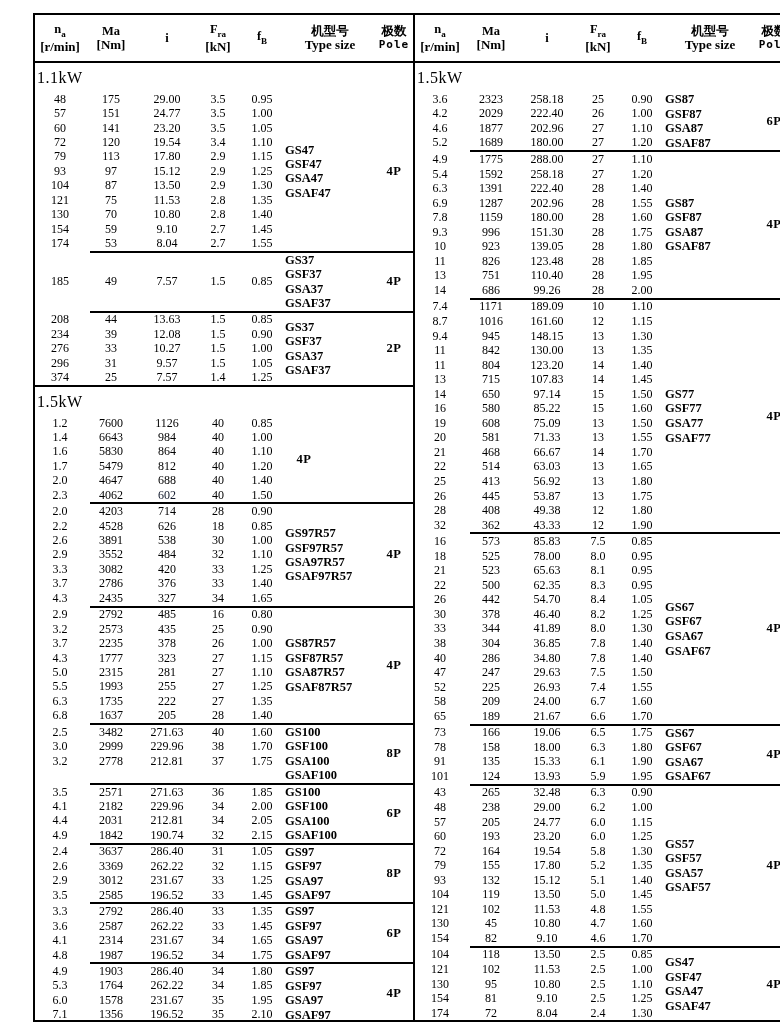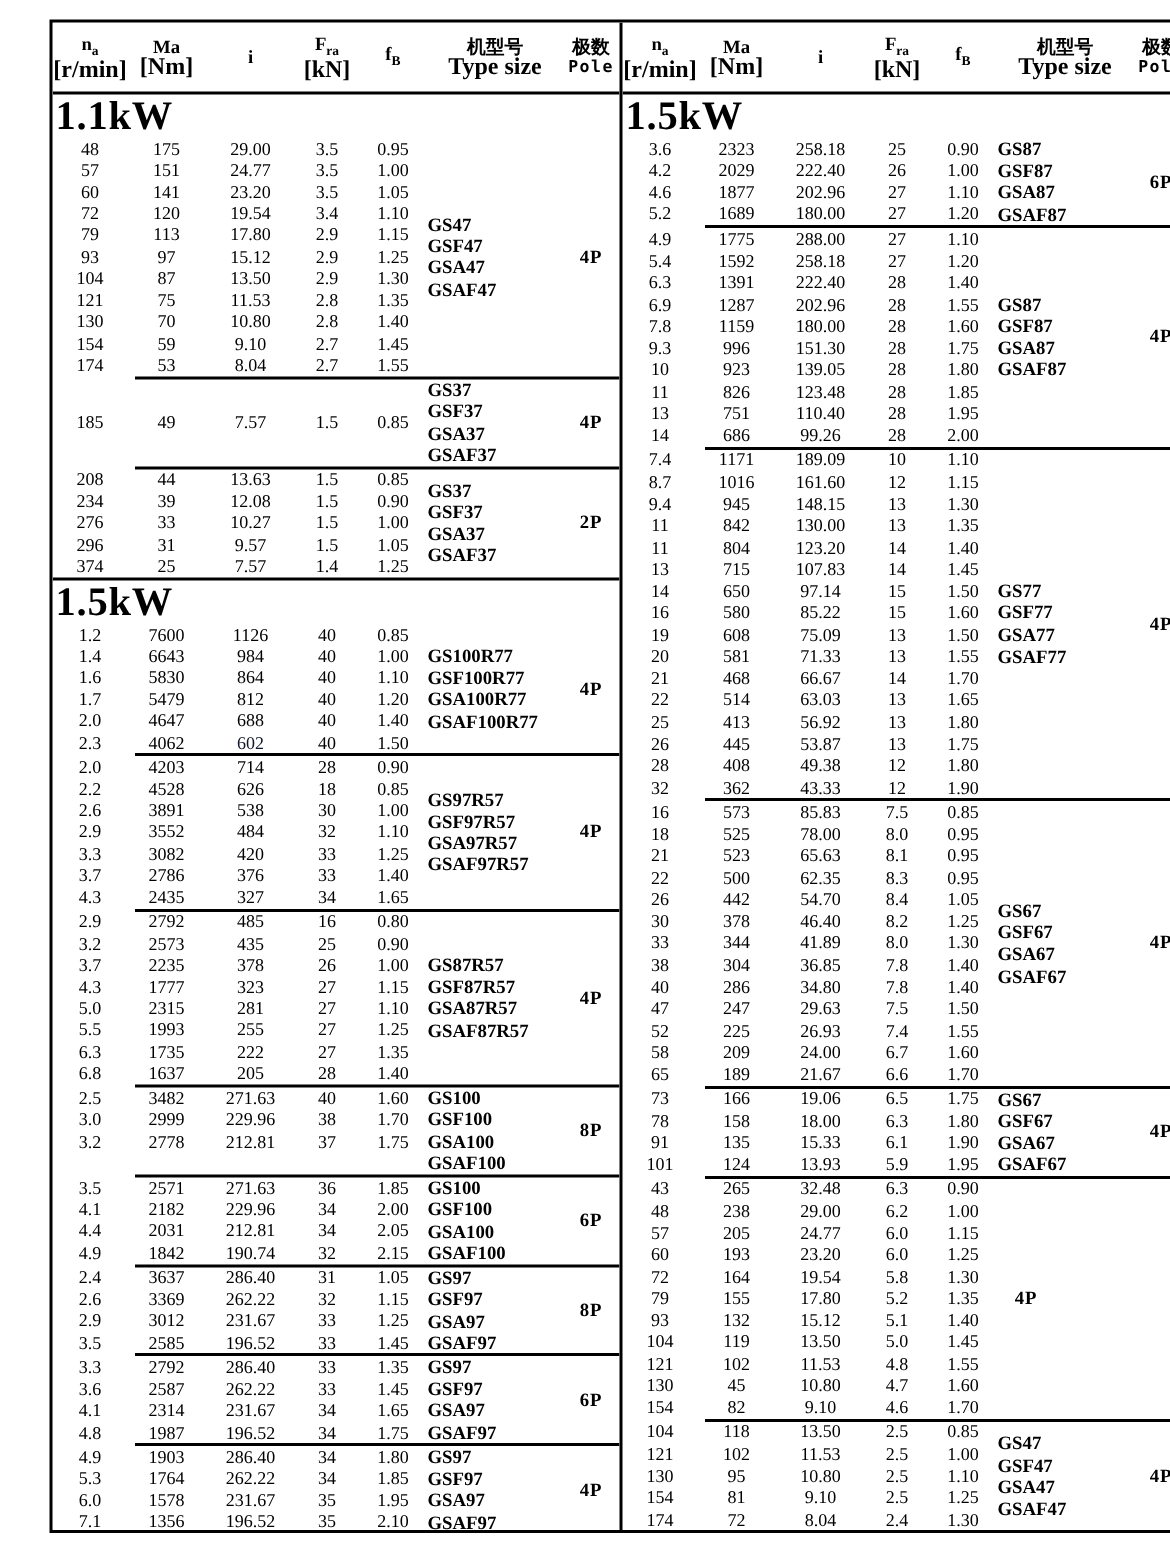--- a/index.html
+++ b/index.html
@@ -7,25 +7,25 @@
   #spec-table{
     position:absolute;left:8px;top:13px;width:764px;height:1009px;
     border:2px solid #000;box-sizing:border-box;display:flex;overflow:hidden;background:#fff;margin-left:25px;
   }
   .half{width:380px;box-sizing:border-box;overflow:hidden;}
   .half-left{border-right:2px solid #000;}
   
   .hdr{height:48px;border-bottom:2px solid #000;display:flex;align-items:center;box-sizing:border-box;}
   .hcell{display:flex;flex-direction:column;align-items:center;justify-content:center;font-weight:bold;font-size:12.5px;line-height:14px;text-align:center;}
   .hsub{font-size:9px;}
-  .hunit{font-size:16px;}
+  .hunit{font-size:13px;}
   .c0{width:50px}.c1{width:52px}.c2{width:60px}.c3{width:42px}.c4{width:46px}.c5{width:90px}.c6{width:38px}
   .hcell.c6 .hunit{font-family:"DejaVu Sans Mono",monospace;letter-spacing:1px;font-size:11px;}
   
-  .sec-title{font-size:27px;font-weight:bold;height:29px;line-height:29px;padding-left:2px;letter-spacing:0.5px;}
+  .sec-title{font-size:16px;font-weight:normal;height:29px;line-height:29px;padding-left:2px;letter-spacing:0.5px;}
   .sec-div{border-top:2px solid #000;}
   .blk-sep{border-top:2px solid #000;margin-left:55px;}
   .block{display:flex;align-items:center;}
   .rows{display:flex;flex-direction:column;justify-content:flex-start;}
   .row{display:flex;height:14.45px;align-items:center;}
   .half-right .row{height:14.55px;}
   .cell{display:block;text-align:center;font-size:12px;line-height:13px;}
   .cell.red{color:#0f172a;}
   .models{width:90px;display:flex;flex-direction:column;justify-content:center;}
   .model{font-weight:bold;font-size:12.5px;line-height:14.45px;white-space:nowrap;}
@@ -270,26 +270,20 @@
               <span class="cell c4">1.40</span>
             </div>
             <div class="row">
               <span class="cell c0">2.3</span>
               <span class="cell c1">4062</span>
               <span class="cell c2 red">602</span>
               <span class="cell c3">40</span>
               <span class="cell c4">1.50</span>
             </div>
           </div>
-          <div class="models c5">
-            <div class="model">GS100R77</div>
-            <div class="model">GSF100R77</div>
-            <div class="model">GSA100R77</div>
-            <div class="model">GSAF100R77</div>
-          </div>
           <div class="polecol c6">
             <span class="pole">4P</span>
           </div>
         </div>
         <div class="blk-sep"></div>
         <div class="block">
           <div class="rows">
             <div class="row">
               <span class="cell c0">2.0</span>
               <span class="cell c1">4203</span>
@@ -1135,20 +1129,26 @@
               <span class="cell c4">1.60</span>
             </div>
             <div class="row">
               <span class="cell c0">154</span>
               <span class="cell c1">82</span>
               <span class="cell c2">9.10</span>
               <span class="cell c3">4.6</span>
               <span class="cell c4">1.70</span>
             </div>
           </div>
+          <div class="models c5">
+            <div class="model">GS57</div>
+            <div class="model">GSF57</div>
+            <div class="model">GSA57</div>
+            <div class="model">GSAF57</div>
+          </div>
           <div class="polecol c6">
             <span class="pole">4P</span>
           </div>
         </div>
         <div class="blk-sep"></div>
         <div class="block">
           <div class="rows">
             <div class="row">
               <span class="cell c0">104</span>
               <span class="cell c1">118</span>

